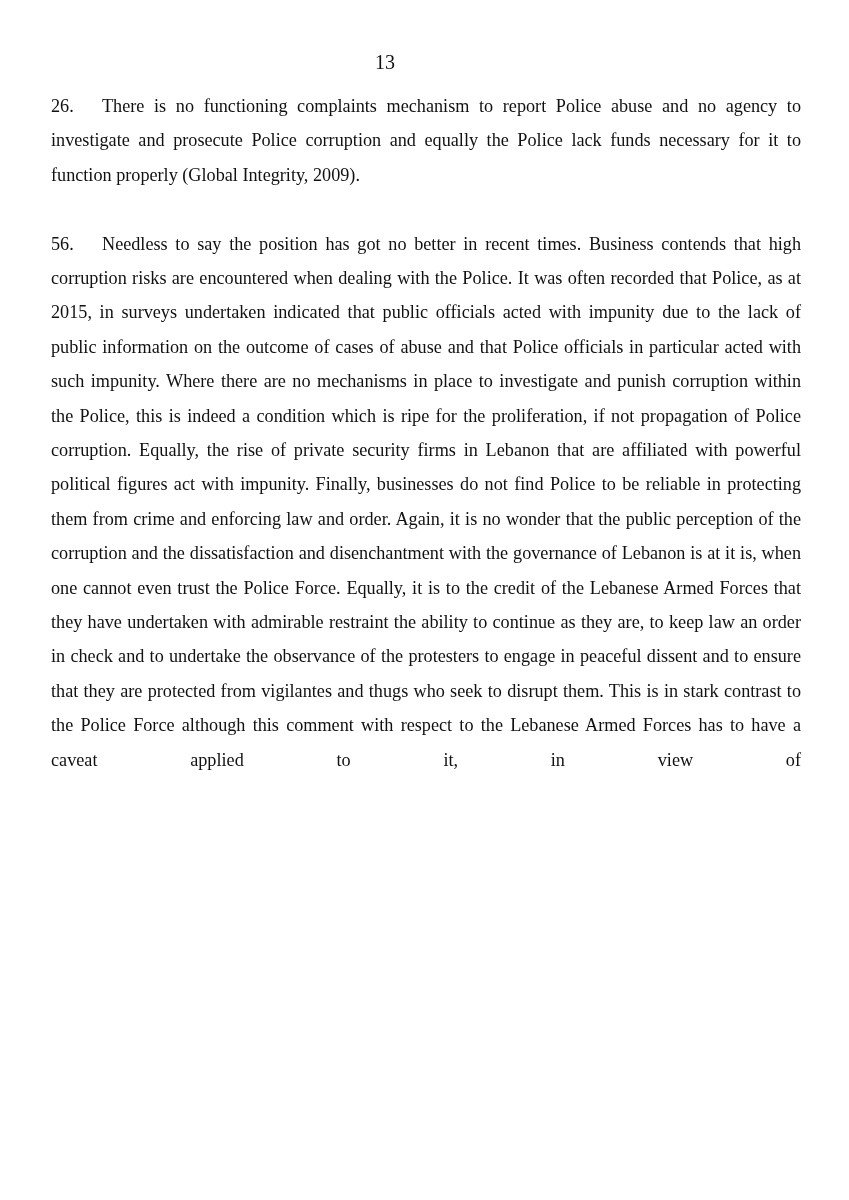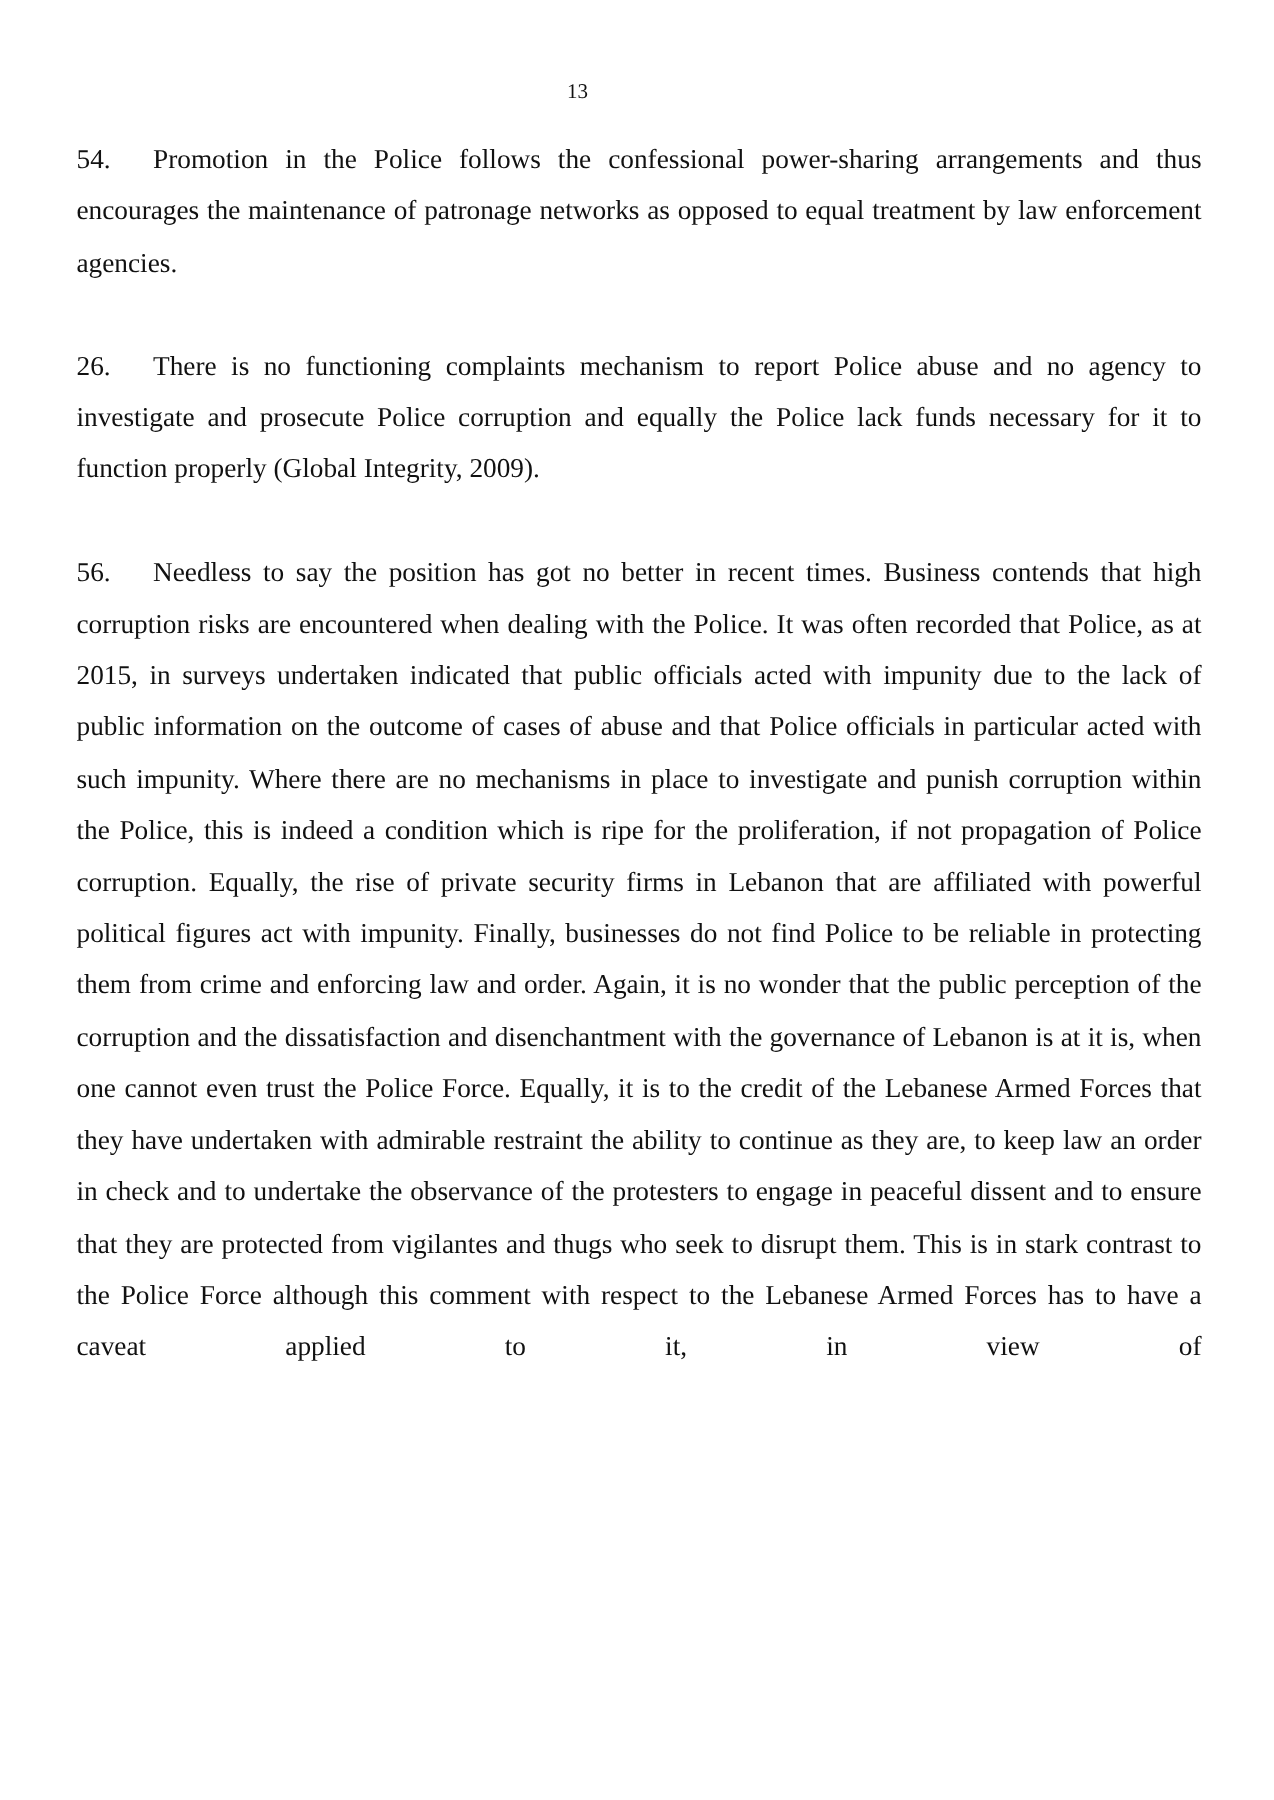--- a/index.html
+++ b/index.html
@@ -14,21 +14,21 @@
     overflow: hidden;
     font-family: "Liberation Serif", "DejaVu Serif", serif;
     color: #111111;
   }
   .page-number {
     position: absolute;
     top: 52px;
     left: 0;
     width: 770px;
     text-align: center;
-    font-size: 14px;
+    font-size: 20px;
     line-height: 20px;
   }
   .content {
     position: absolute;
     top: 89px;
     left: 51px;
     width: 750px;
   }
   .para {
     margin: 0;
@@ -45,18 +45,17 @@
     width: 51px;
   }
 </style>
 </head>
 <body>
 
 <div class="page-number">13</div>
 
 <div class="content">
 
-  <p class="para"><span class="para-number">54.</span><span>Promotion in the Police follows the confessional power-sharing arrangements and thus encourages the maintenance of patronage networks as opposed to equal treatment by law enforcement agencies.</span></p>
 
   <p class="para"><span class="para-number">26.</span><span>There is no functioning complaints mechanism to report Police abuse and no agency to investigate and prosecute Police corruption and equally the Police lack funds necessary for it to function properly (Global Integrity, 2009).</span></p>
 
   <p class="para" style="text-align-last: justify;"><span class="para-number">56.</span><span>Needless to say the position has got no better in recent times.  Business contends that high corruption risks are encountered when dealing with the Police.  It was often recorded that Police, as at 2015, in surveys undertaken indicated that public officials acted with impunity due to the lack of public information on the outcome of cases of abuse and that Police officials in particular acted with such impunity.  Where there are no mechanisms in place to investigate and punish corruption within the Police, this is indeed a condition which is ripe for the proliferation, if not propagation of Police corruption.  Equally, the rise of private security firms in Lebanon that are affiliated with powerful political figures act with impunity.  Finally, businesses do not find Police to be reliable in protecting them from crime and enforcing law and order.  Again, it is no wonder that the public perception of the corruption and the dissatisfaction and disenchantment with the governance of Lebanon is at it is, when one cannot even trust the Police Force.  Equally, it is to the credit of the Lebanese Armed Forces that they have undertaken with admirable restraint the ability to continue as they are, to keep law an order in check and to undertake the observance of the protesters to engage in peaceful dissent and to ensure that they are protected from vigilantes and thugs who seek to disrupt them.  This is in stark contrast to the Police Force although this comment with respect to the Lebanese Armed Forces has to have a caveat applied to it, in view of</span></p>
 </div>
 
 </body></html>

